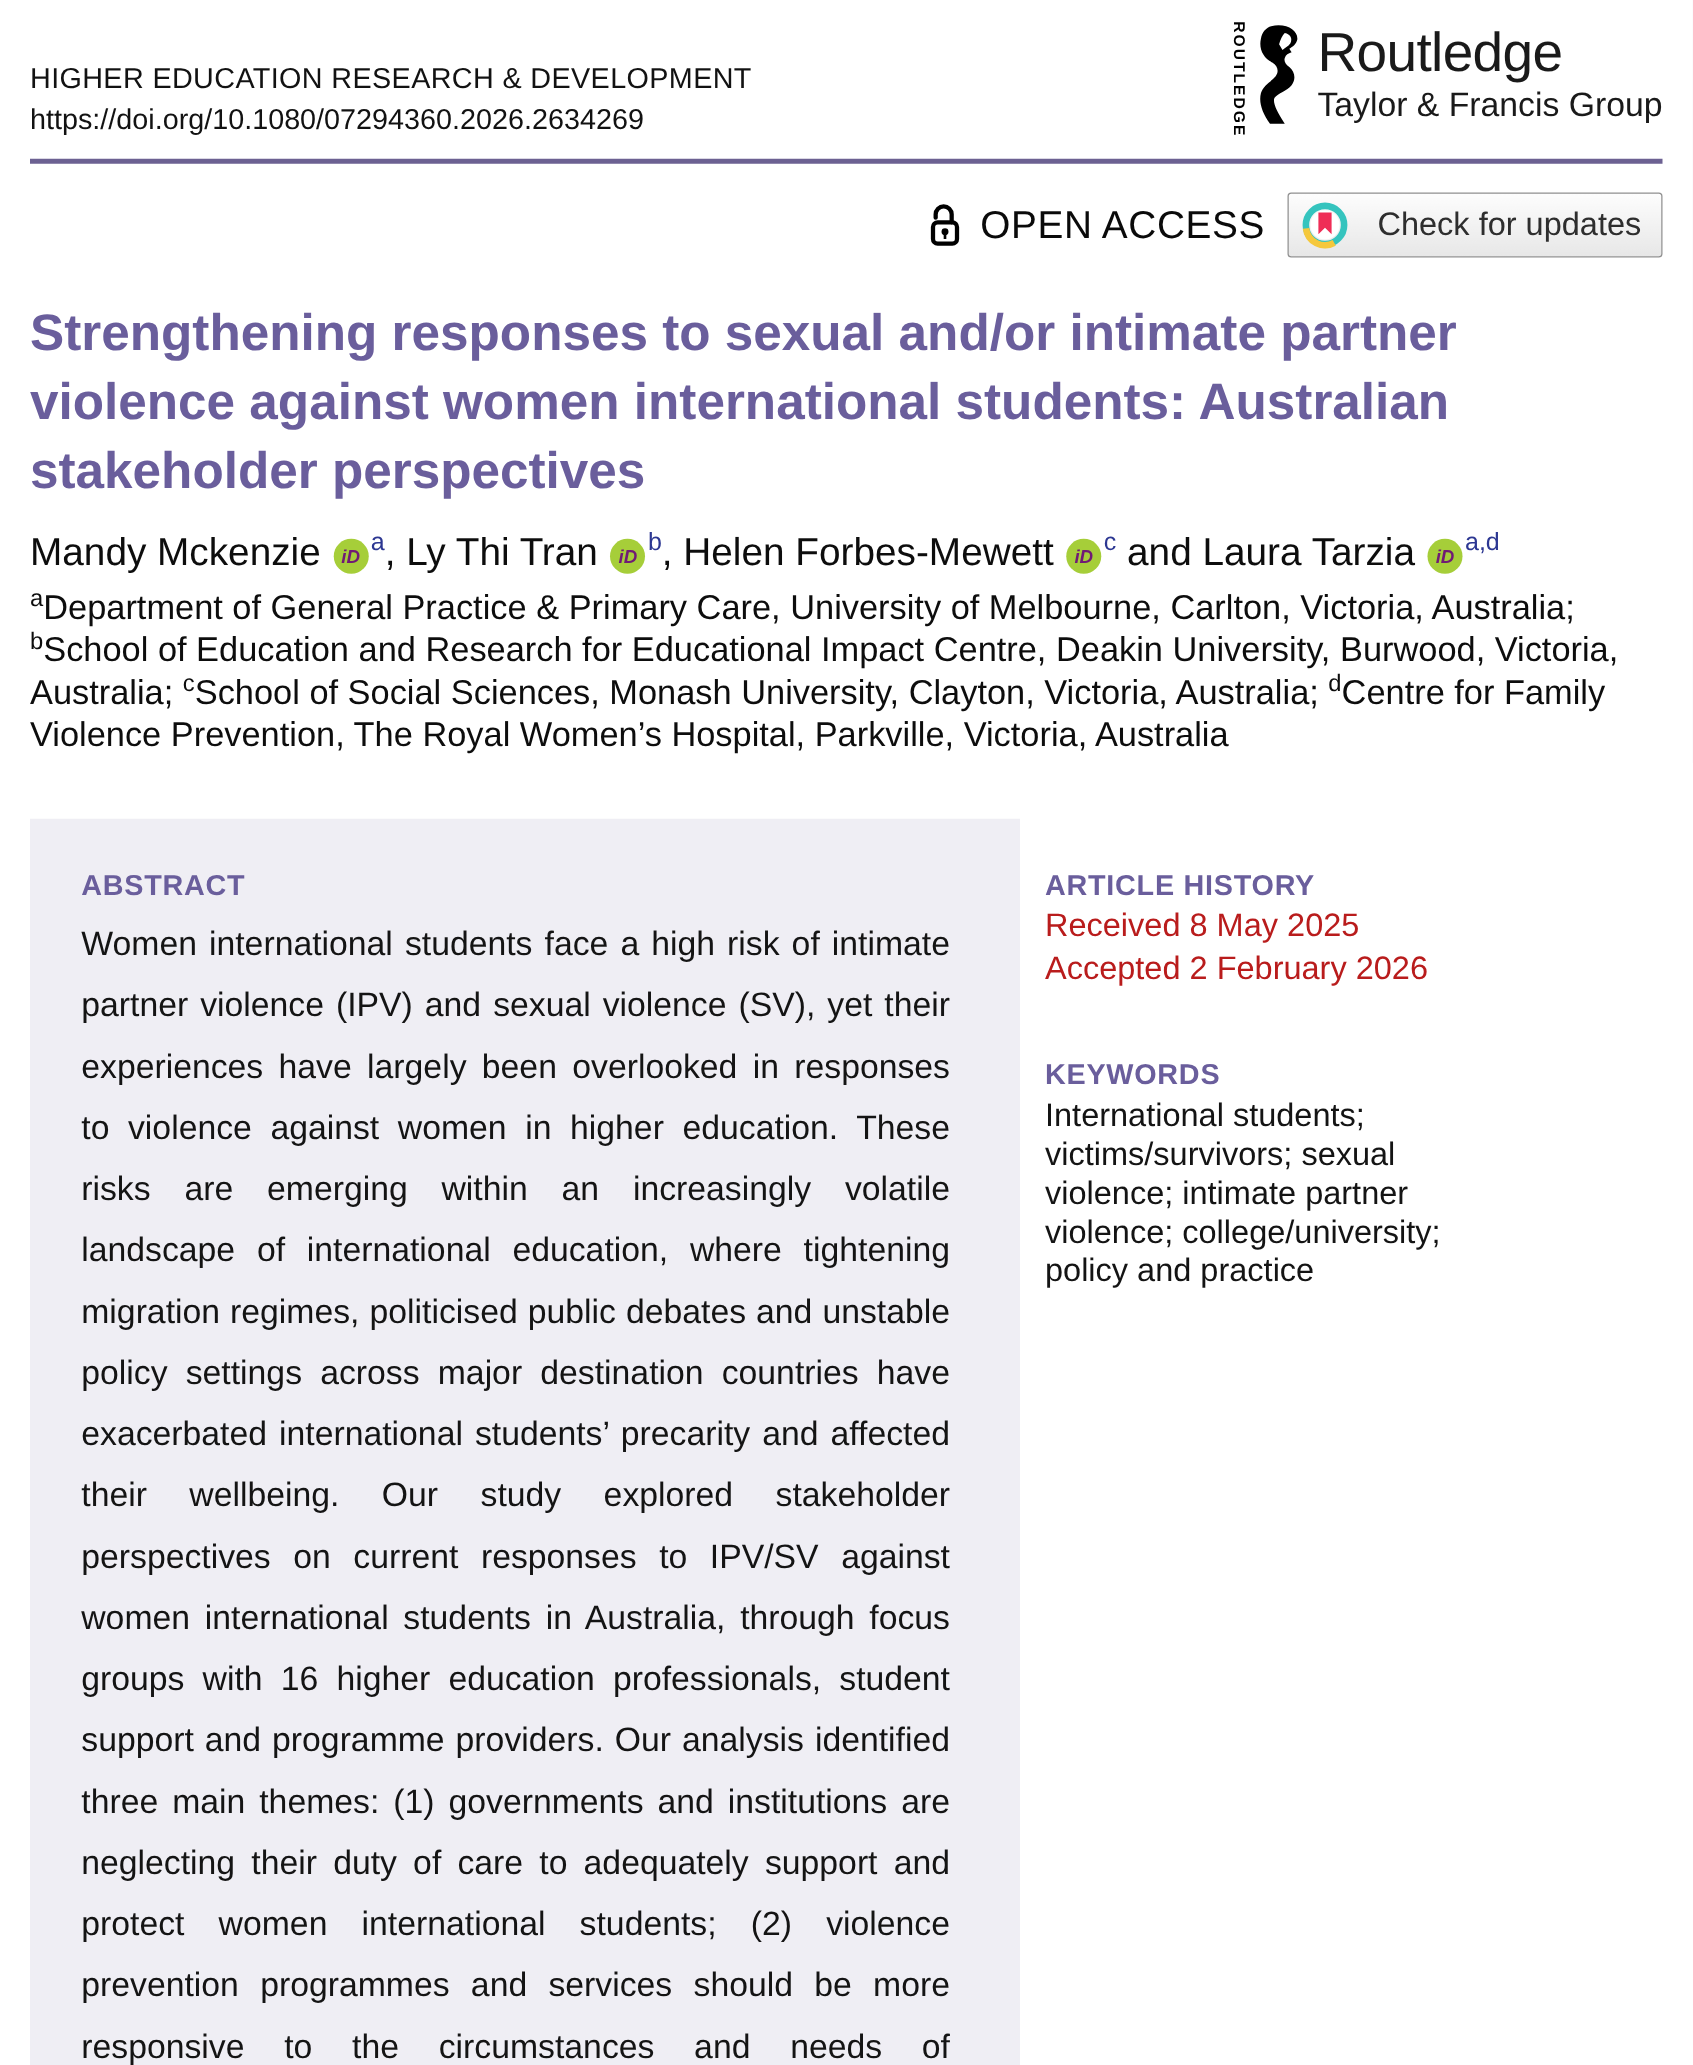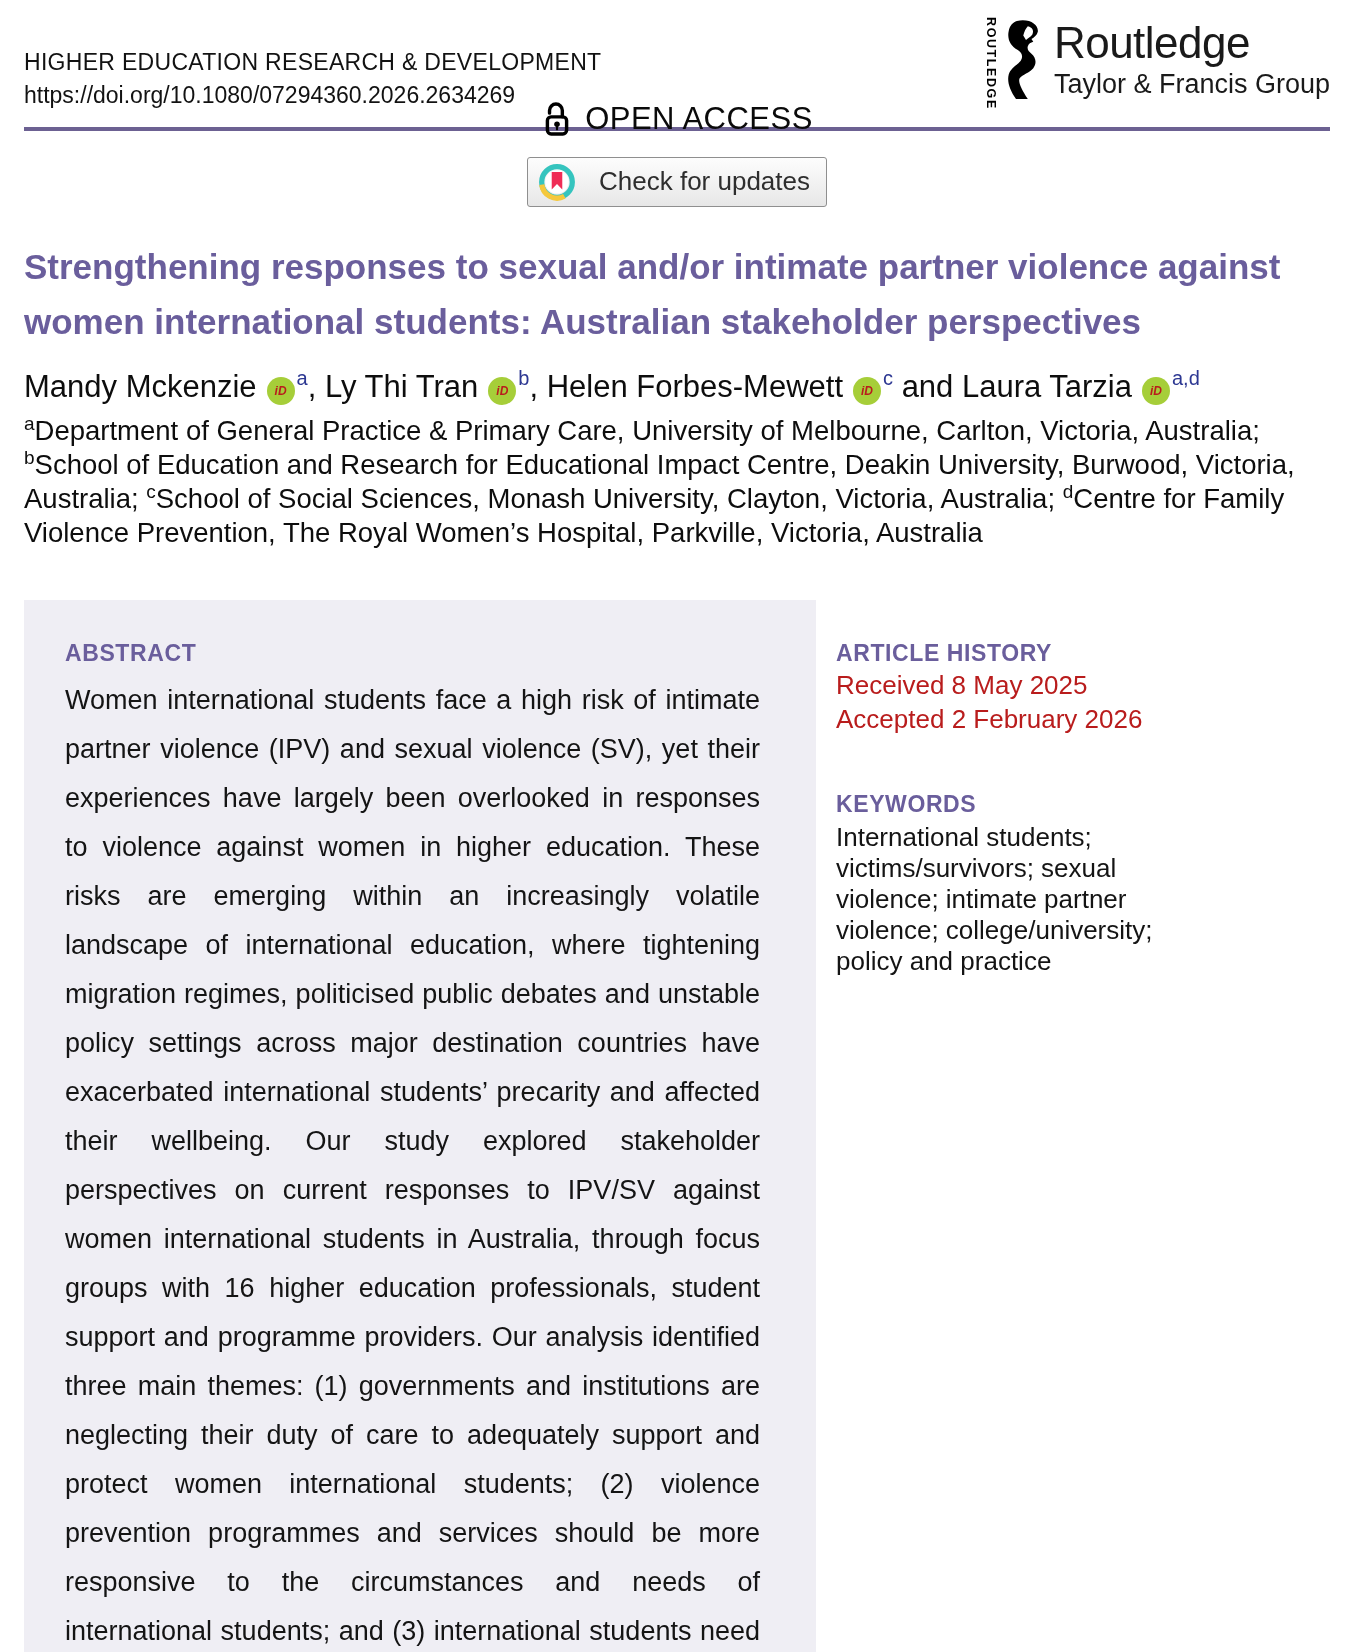--- a/index.html
+++ b/index.html
@@ -35,48 +35,47 @@
   .logo-names { display: flex; flex-direction: column; justify-content: center; }
   .logo-name { font-size: 44px; font-weight: 500; color: #1a1a1a; line-height: 1.05; letter-spacing: -0.5px; }
   .logo-tagline { font-size: 27px; font-weight: 400; color: #1a1a1a; margin-top: 2px; }
 
   .header-rule { height: 4px; background: var(--rule, #6c6192); margin-top: 14px; }
 
   
   .access-row {
     margin-top: 22px; display: flex; justify-content: flex-end; align-items: center; gap: 18px;
     height: 54px;
-    flex-direction: column;
   }
   .oa-wrap { display: flex; align-items: center; gap: 12px; }
   .oa-icon { width: 32px; height: 40px; }
   .oa-label { font-size: 31px; letter-spacing: 0.5px; color: #0a0a0a; }
   .check-btn {
     display: flex; align-items: center; gap: 12px;
     border: 1.5px solid #8f8f8f; border-radius: 3px;
     background: linear-gradient(#fdfdfd, #e7e7e7);
     padding: 5px 16px 5px 10px; height: 52px; cursor: pointer;
   }
   .check-btn svg { width: 38px; height: 38px; }
   .check-label { font-size: 26px; color: #2e2e2e; font-family: "Liberation Sans", sans-serif; margin-left: 11px; }
 
   
   .article-title {
     margin-top: 32px;
-    font-size: 35px; font-weight: 700; line-height: 55px;
+    font-size: 41px; font-weight: 700; line-height: 55px;
     color: var(--accent, #6a5e9c);
     max-width: 1270px;
   }
   .author-line { margin-top: 20px; font-size: 31px; color: #0d0d0d; }
   .author-name { font-weight: 400; text-align: right; }
   .orcid {
     display: inline-flex; align-items: center; justify-content: center;
     width: 28px; height: 28px; border-radius: 50%;
-    background: var(--orcid, #a6ce39); color: #b91c1c;
-    font-size: 12px; font-weight: 700; font-style: italic;
+    background: var(--orcid, #a6ce39); color: #701a75;
+    font-size: 15px; font-weight: 700; font-style: italic;
     vertical-align: 2px; margin: 0 2px 0 10px;
   }
   .author-sup {
     color: var(--supblue, #2c3792); font-size: 20px; vertical-align: 12px; line-height: 0;
   }
   .affiliations {
     margin-top: 9px; font-size: 27.5px; line-height: 34px; color: #0d0d0d;
     max-width: 1300px;
   }
   .aff-sup { font-size: 19px; vertical-align: 10px; line-height: 0; }

